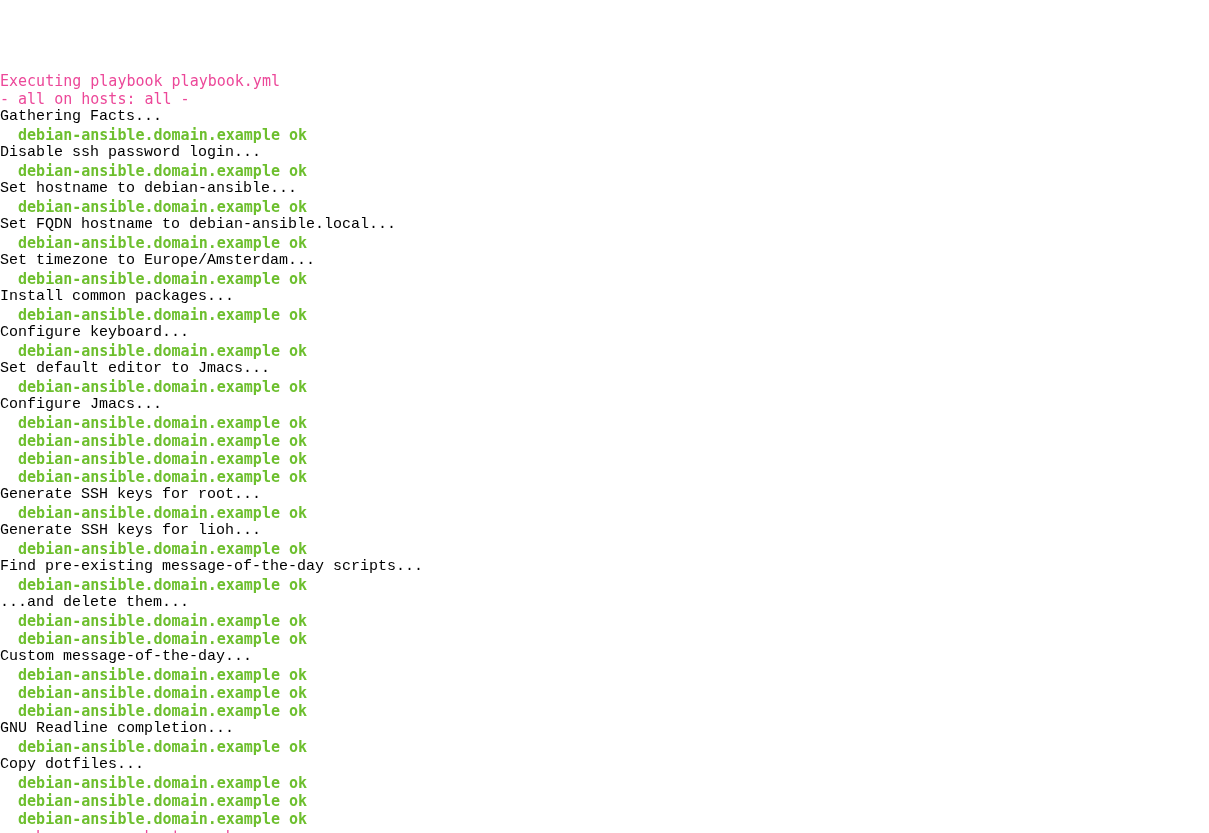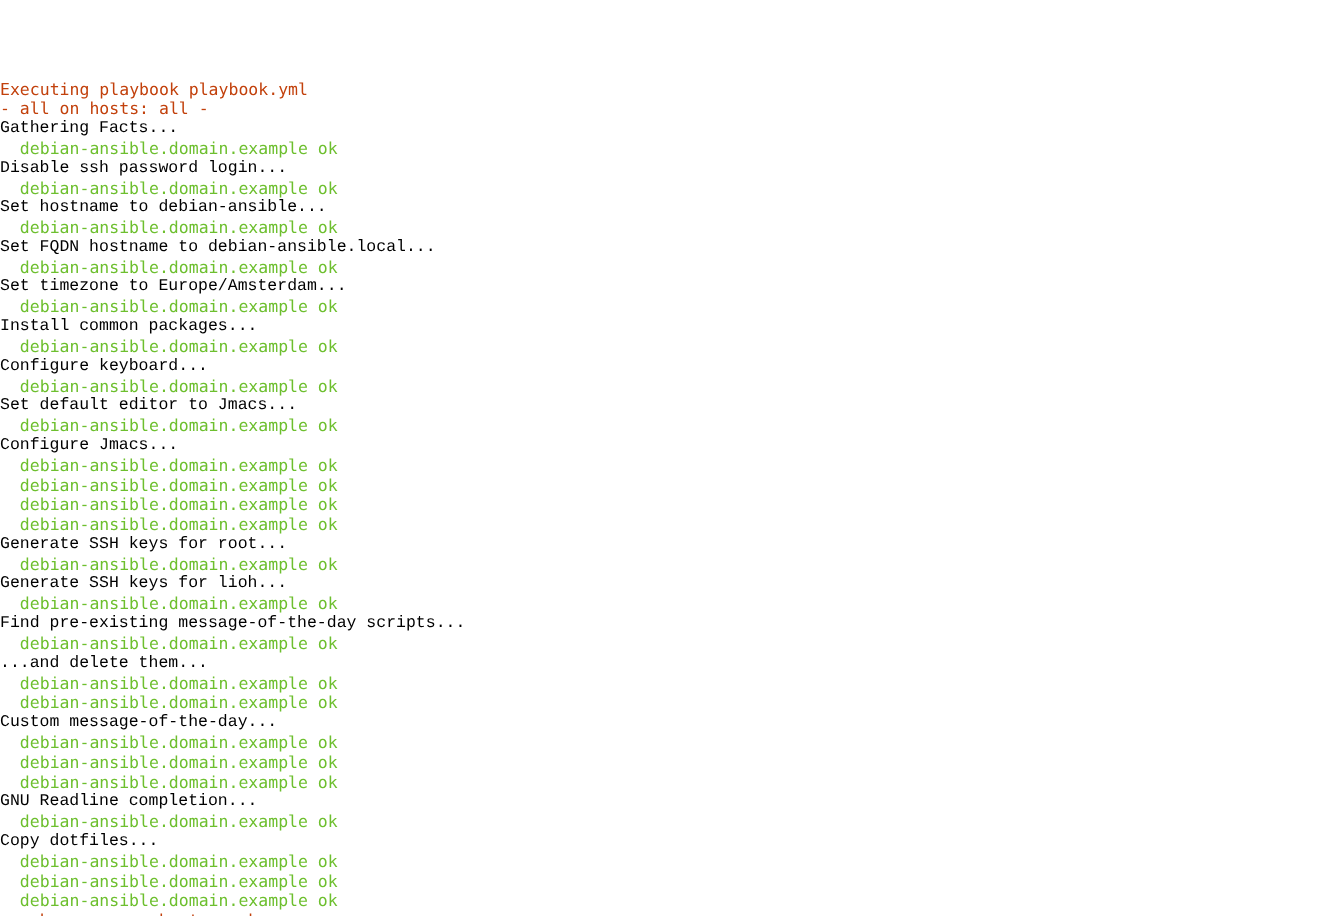--- a/index.html
+++ b/index.html
@@ -18,26 +18,27 @@
     }
     .line {
       display: block;
     }
     .task-line {
       color: #000000;
       font-family: Liberation Mono, monospace;
     }
     .host-line {
       color: #6dbf2e;
+      font-weight: bold;
     }
     .indent {
       padding-left: 2ch;
     }
     .header {
-      color: #c2410c;
+      color: #ec4899;
     }
   </style>
 </head>
 <body>
 
 
 
 <div id="terminal"><span class="line header">Executing playbook playbook.yml</span><span class="line "></span><span class="line header">- all on hosts: all -</span><span class="line task-line">Gathering Facts...</span><span class="line host-line indent">debian-ansible.domain.example ok</span><span class="line task-line">Disable ssh password login...</span><span class="line host-line indent">debian-ansible.domain.example ok</span><span class="line task-line">Set hostname to debian-ansible...</span><span class="line host-line indent">debian-ansible.domain.example ok</span><span class="line task-line">Set FQDN hostname to debian-ansible.local...</span><span class="line host-line indent">debian-ansible.domain.example ok</span><span class="line task-line">Set timezone to Europe/Amsterdam...</span><span class="line host-line indent">debian-ansible.domain.example ok</span><span class="line task-line">Install common packages...</span><span class="line host-line indent">debian-ansible.domain.example ok</span><span class="line task-line">Configure keyboard...</span><span class="line host-line indent">debian-ansible.domain.example ok</span><span class="line task-line">Set default editor to Jmacs...</span><span class="line host-line indent">debian-ansible.domain.example ok</span><span class="line task-line">Configure Jmacs...</span><span class="line host-line indent">debian-ansible.domain.example ok</span><span class="line host-line indent">debian-ansible.domain.example ok</span><span class="line host-line indent">debian-ansible.domain.example ok</span><span class="line host-line indent">debian-ansible.domain.example ok</span><span class="line task-line">Generate SSH keys for root...</span><span class="line host-line indent">debian-ansible.domain.example ok</span><span class="line task-line">Generate SSH keys for lioh...</span><span class="line host-line indent">debian-ansible.domain.example ok</span><span class="line task-line">Find pre-existing message-of-the-day scripts...</span><span class="line host-line indent">debian-ansible.domain.example ok</span><span class="line task-line">...and delete them...</span><span class="line host-line indent">debian-ansible.domain.example ok</span><span class="line host-line indent">debian-ansible.domain.example ok</span><span class="line task-line">Custom message-of-the-day...</span><span class="line host-line indent">debian-ansible.domain.example ok</span><span class="line host-line indent">debian-ansible.domain.example ok</span><span class="line host-line indent">debian-ansible.domain.example ok</span><span class="line task-line">GNU Readline completion...</span><span class="line host-line indent">debian-ansible.domain.example ok</span><span class="line task-line">Copy dotfiles...</span><span class="line host-line indent">debian-ansible.domain.example ok</span><span class="line host-line indent">debian-ansible.domain.example ok</span><span class="line host-line indent">debian-ansible.domain.example ok</span><span class="line "></span><span class="line header">- webservers on hosts: webservers -</span></div>
 
 

